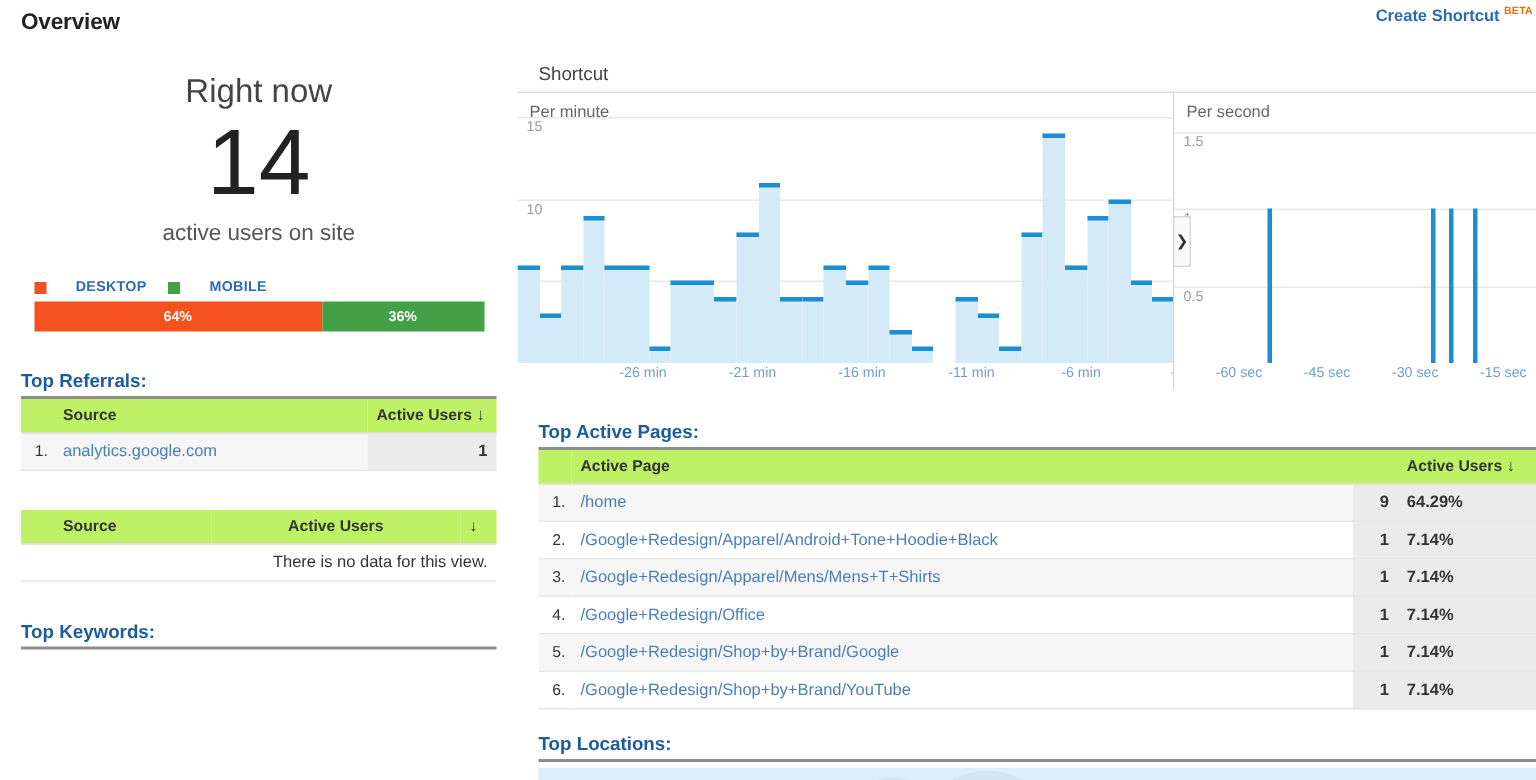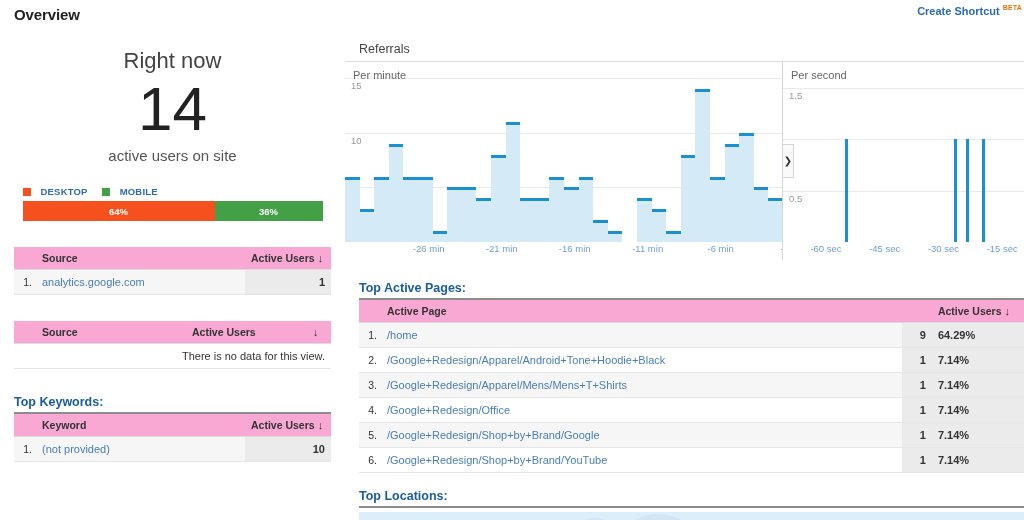--- a/index.html
+++ b/index.html
@@ -60,37 +60,37 @@
   .rightnow-count {
     font-size: 62px; color: #222222; line-height: 1.05;
     font-weight: normal; margin-top: 2px;
   }
   .rightnow-sub { font-size: 15px; color: #555555; margin-top: 6px; }
 
   
   .device-wrap { width: 300px; margin: 22px auto 0 auto; }
   .device-legend { display: flex; gap: 14px; font-size: 9.5px; font-weight: bold;
     color: #2b6bb3; letter-spacing: 0.2px; margin-bottom: 4px; }
-  .device-legend .li { display: flex; align-items: center; gap: 10px; }
+  .device-legend .li { display: flex; align-items: center; gap: 20px; }
   .swatch { width: 8px; height: 8px; display: inline-block; }
   .device-bar { display: flex; height: 20px; width: 100%; }
   .device-seg { display: flex; align-items: center; justify-content: center;
     color: #ffffff; font-size: 9.5px; font-weight: bold; }
 
   
   .section { margin: 26px 14px 0 14px; }
   .section-title {
     color: #1a5c9e; font-size: 12.5px; font-weight: bold;
     padding-bottom: 3px; border-bottom: 2px solid #8d8d8d;
     margin-bottom: 0;
   }
   table.gtable { width: 100%; border-collapse: collapse; font-size: 11px; }
   table.gtable th {
     text-align: left; font-size: 10.5px; font-weight: bold; color: #333333;
-    padding: 5px 6px; border-bottom: 1px solid #dcdcdc; background: #f9a8d4;
+    padding: 5px 6px; border-bottom: 1px solid #dcdcdc; background: #bef264;
     white-space: nowrap;
   }
   table.gtable td {
     padding: 6px 6px; border-bottom: 1px solid #e6e6e6; color: #333333;
     vertical-align: middle;
   }
   .idx-cell { width: 22px; color: #666666; font-size: 10.5px; text-align: right;
     padding-right: 4px !important; }
   .link-cell a, .link-like { color: #4a7ebb; text-decoration: none; }
   .num-cell { text-align: right; width: 86px; background: #ebebeb;
@@ -167,20 +167,21 @@
             <span>MOBILE</span>
           </div>
         </div>
       <div class="device-bar" id="device-bar">
           <div class="device-seg" style="background: rgb(244, 81, 30); width: 64%;">64%</div>
           <div class="device-seg" style="background: rgb(67, 160, 71); width: 36%;">36%</div>
         </div>
     </div>
 
     <div class="section">
+      <div class="section-title">Top Referrals:</div>
       <table class="gtable">
         <thead>
           <tr>
             <th class="idx-cell"></th>
             <th>Source</th>
             <th class="num-head">
               <span>Active Users</span><span class="sort-arrow">↓</span>
             </th>
           </tr>
         </thead>
@@ -207,46 +208,28 @@
         <tbody>
           <tr>
             <td colspan="4" class="nodata">There is no data for this view.</td>
           </tr>
         </tbody>
       </table>
     </div>
 
     <div class="section">
       <div class="section-title">Top Keywords:</div>
-      <table class="gtable">
-        <thead>
-          <tr>
-            <th class="idx-cell"></th>
-            <th>Keyword</th>
-            <th class="num-head">
-              <span>Active Users</span><span class="sort-arrow">↓</span>
-            </th>
-          </tr>
-        </thead>
-        <tbody>
-          <tr class="row-alt">
-            <td class="idx-cell">1.</td>
-            <td class="link-cell"><span class="link-like">(not provided)</span></td>
-            <td class="num-cell">10</td>
-          </tr>
-        </tbody>
-      </table>
     </div>
 
   </div>
 
   <div class="col-right">
 
     <div class="pv-wrap">
-      <div class="pv-title">Referrals</div>
+      <div class="pv-title">Shortcut</div>
       <div class="charts-row">
 
         <div class="chart-box chart-minute" id="chart-minute">
           <div class="chart-label">Per minute</div>
         <div class="gridline" style="top: 125.455px;"></div>
             <div class="ytick" style="top: 132.455px;">5</div>
             <div class="gridline" style="top: 70.9091px;"></div>
             <div class="ytick" style="top: 77.9091px;">10</div>
             <div class="gridline" style="top: 16.3636px;"></div>
             <div class="ytick" style="top: 23.3636px;">15</div>

